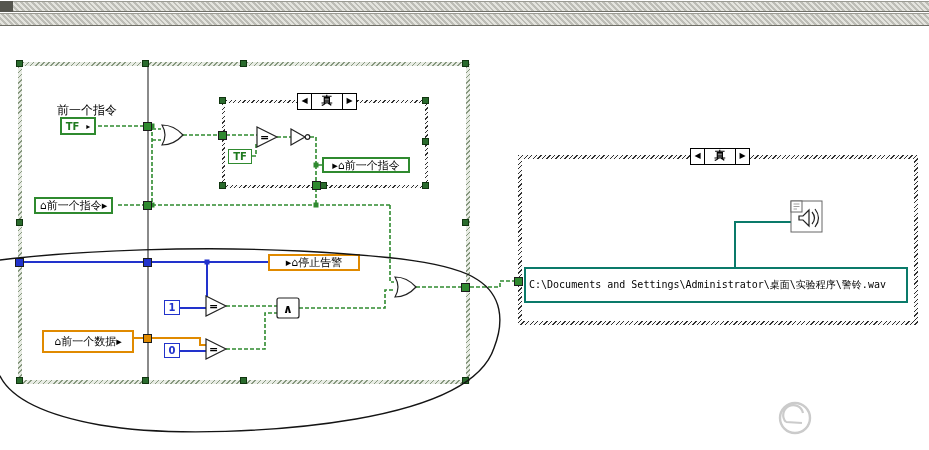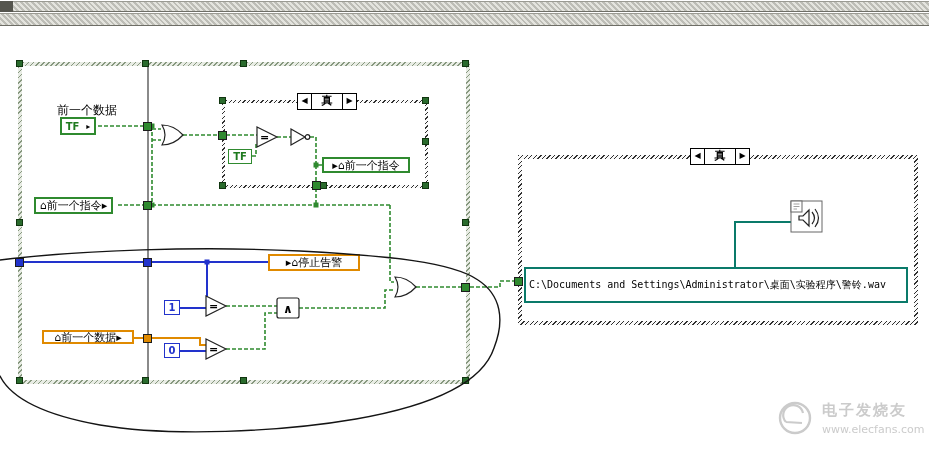--- a/index.html
+++ b/index.html
@@ -187,30 +187,30 @@
   <div class="tunnel t-blue" style="left:15px;top:258px"></div>
   <div class="tunnel t-green" style="left:143px;top:122px"></div>
   <div class="tunnel t-green" style="left:143px;top:201px"></div>
   <div class="tunnel t-blue" style="left:143px;top:258px"></div>
   <div class="tunnel t-orange" style="left:143px;top:334px"></div>
   <div class="tunnel t-green" style="left:461px;top:283px"></div>
   <div class="tunnel t-green" style="left:218px;top:131px"></div>
   <div class="tunnel t-green" style="left:312px;top:181px"></div>
   <div class="tunnel t-green" style="left:514px;top:277px"></div>
 
-  <div class="freelabel" style="left:57px;top:102px">前一个数据</div>
+  <div class="freelabel" style="left:57px;top:102px">前一个指令</div>
   <div class="term" style="left:60px;top:117px;width:36px;height:18px">
     <span>TF</span>
     <span class="caret">▸</span>
   </div>
 
   <div class="lv lv-green" style="left:34px;top:197px;width:79px;height:17px">⌂前一个指令▸</div>
   <div class="lv lv-green" style="left:322px;top:157px;width:88px;height:16px">▸⌂前一个指令</div>
   <div class="lv lv-orange" style="left:268px;top:254px;width:92px;height:17px">▸⌂停止告警</div>
-  <div class="lv lv-orange" style="left:42px;top:330px;width:92px;height:14px">⌂前一个数据▸</div>
+  <div class="lv lv-orange" style="left:42px;top:330px;width:92px;height:23px">⌂前一个数据▸</div>
 
   <div class="term tfconst" style="left:228px;top:149px;width:24px;height:15px">
     <span>TF</span>
   </div>
 
   <div class="numconst" style="left:164px;top:300px">1</div>
   <div class="numconst" style="left:164px;top:343px">0</div>
 
   <div class="pathbox" style="left:524px;top:267px;width:384px;height:20px">C:\Documents and Settings\Administrator\桌面\实验程序\警铃.wav</div>
 
@@ -228,19 +228,15 @@
   <svg id="annot" width="929" height="450">
     <path d="M0,260 C80,250 200,246 300,251 C390,256 452,262 478,280 C501,295 505,320 494,348
              C482,384 430,406 356,419 C280,432 170,437 100,425 C50,416 12,400 0,376" fill="none" stroke="#141414" stroke-width="1.4" stroke-linecap="round"></path>
   </svg>
 
   <div class="watermark">
     <svg width="38" height="38">
       <circle cx="19" cy="19" r="15" fill="none" stroke="#cbcbcb" stroke-width="2.4"></circle>
       <path d="M10,23 A10,10 0 1 1 27,14 M10,23 L26,24" fill="none" stroke="#cbcbcb" stroke-width="2.2"></path>
     </svg>
-    <div class="wm-texts">
-      <span class="wm-brand">电子发烧友</span>
-      <span class="wm-url">www.elecfans.com</span>
-    </div>
   </div>
 
 </div>
 
 </body></html>

